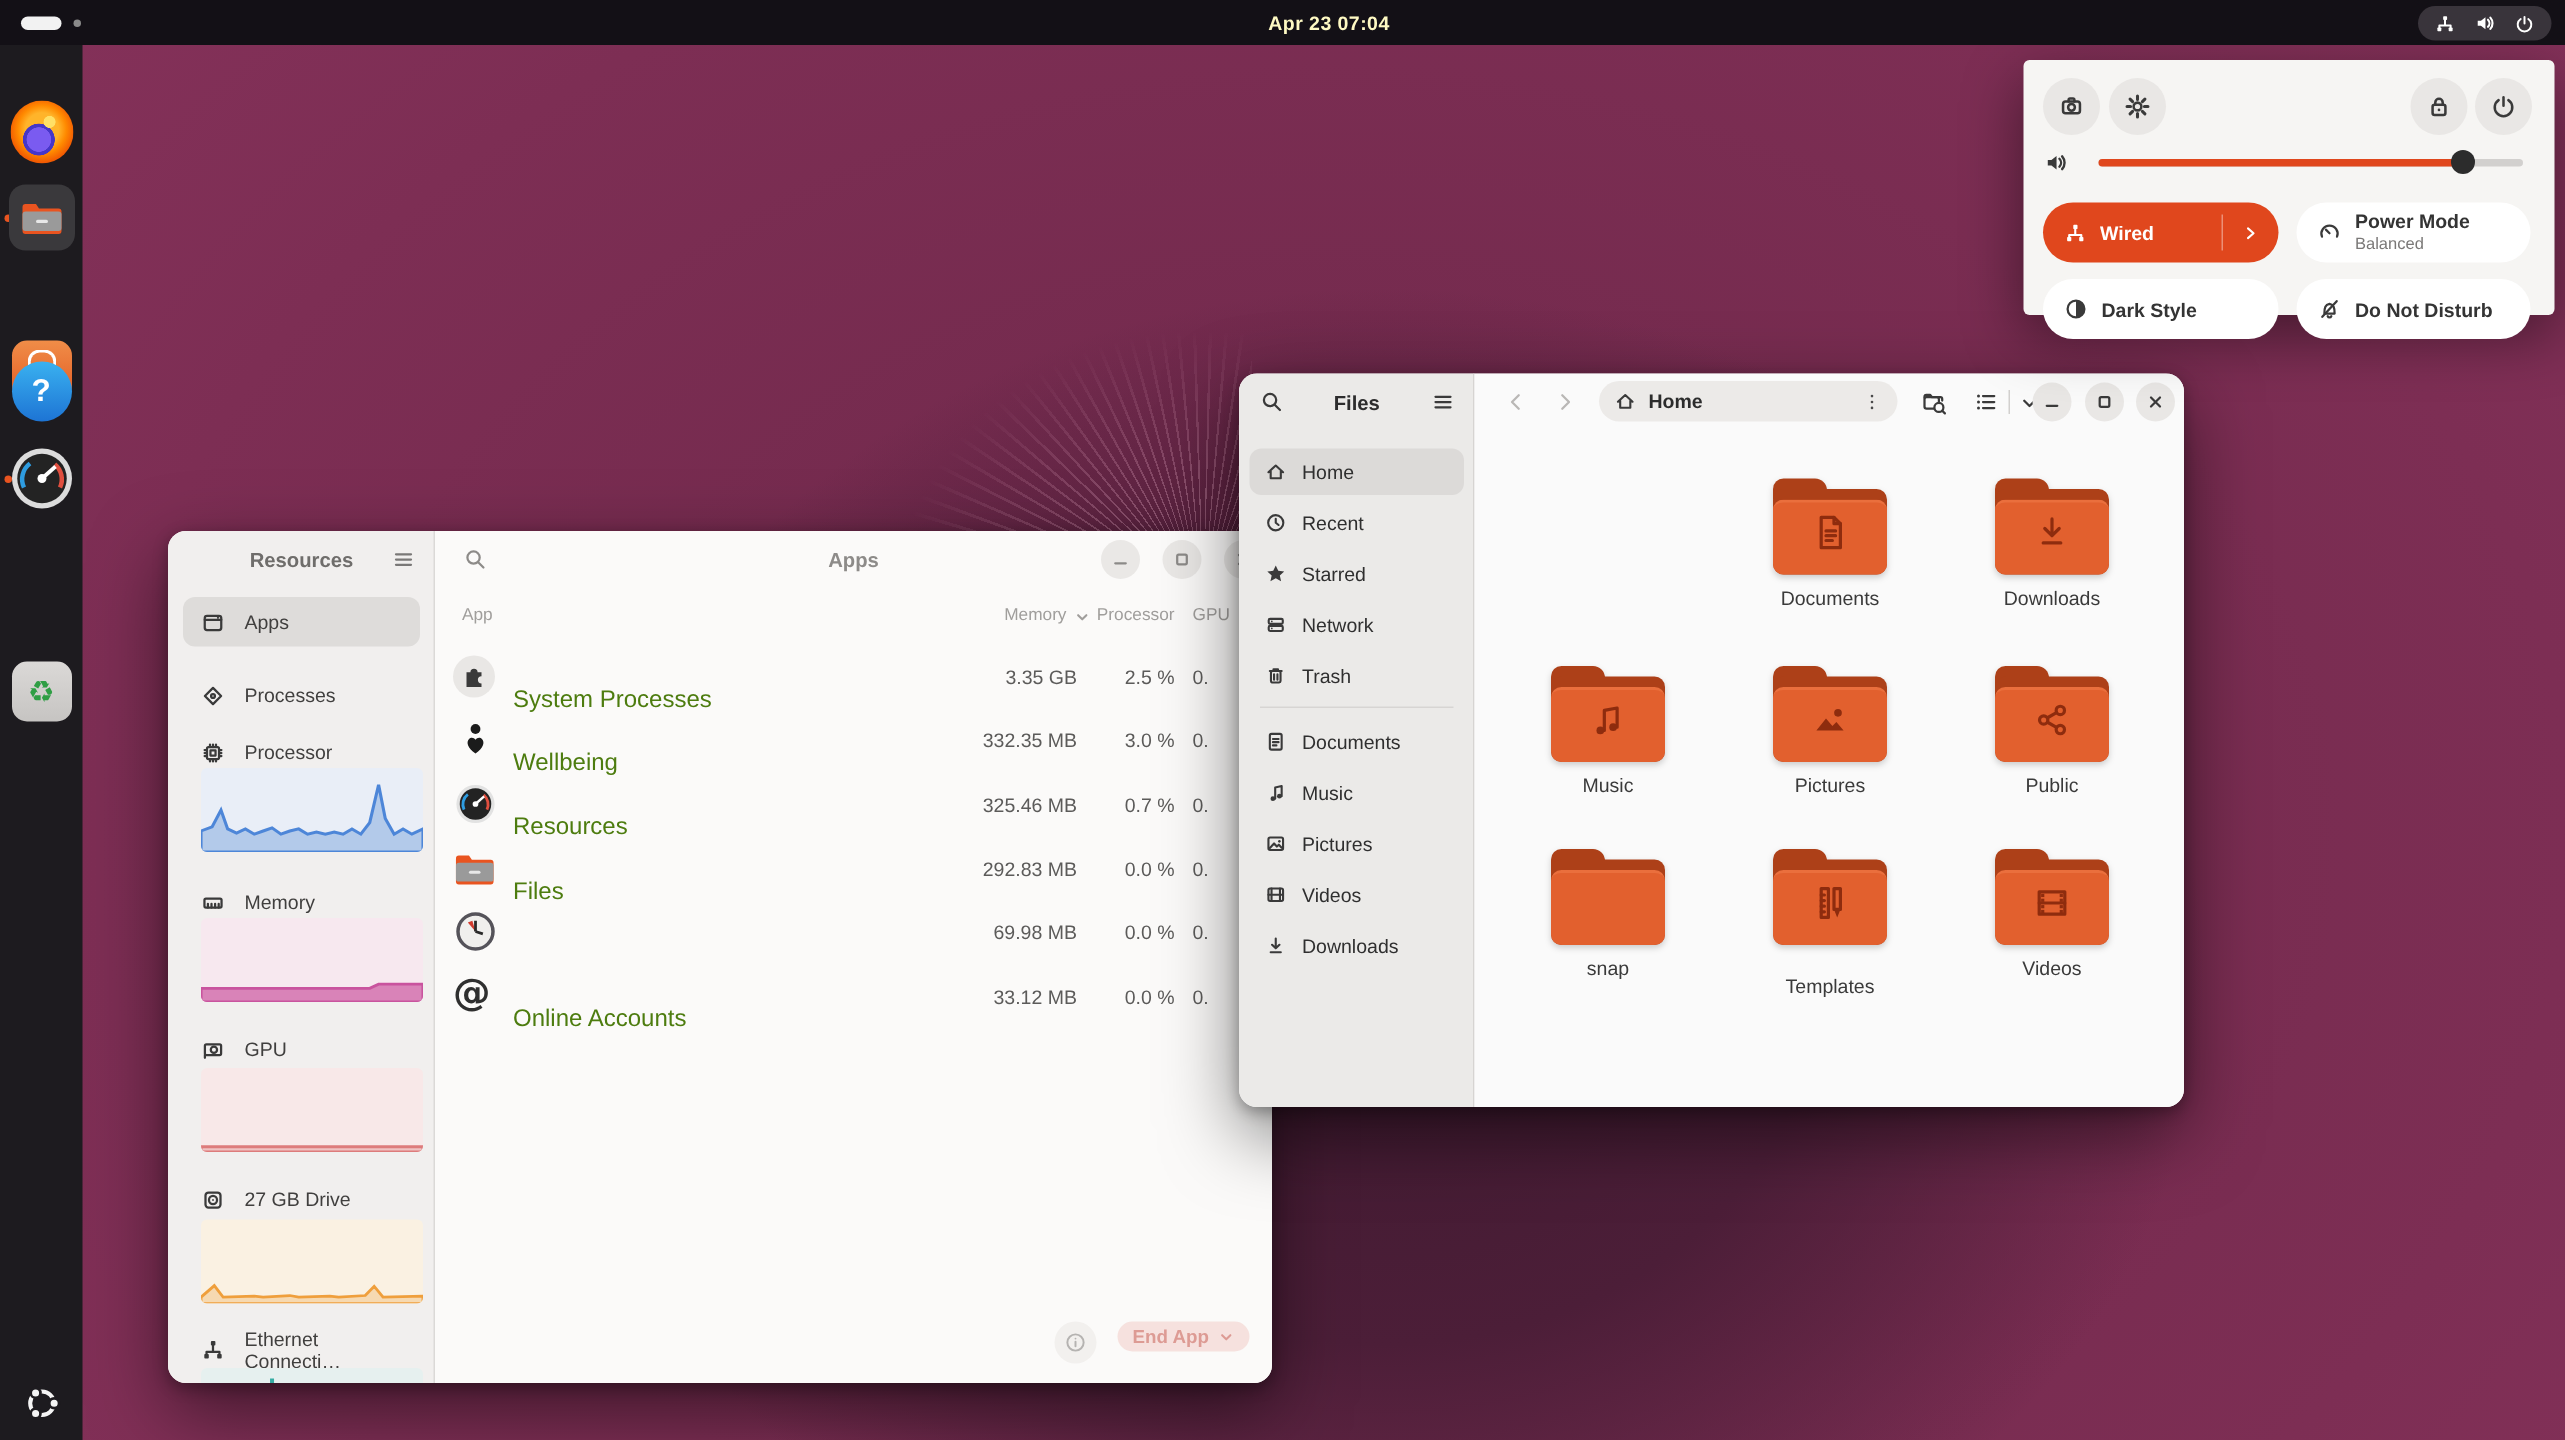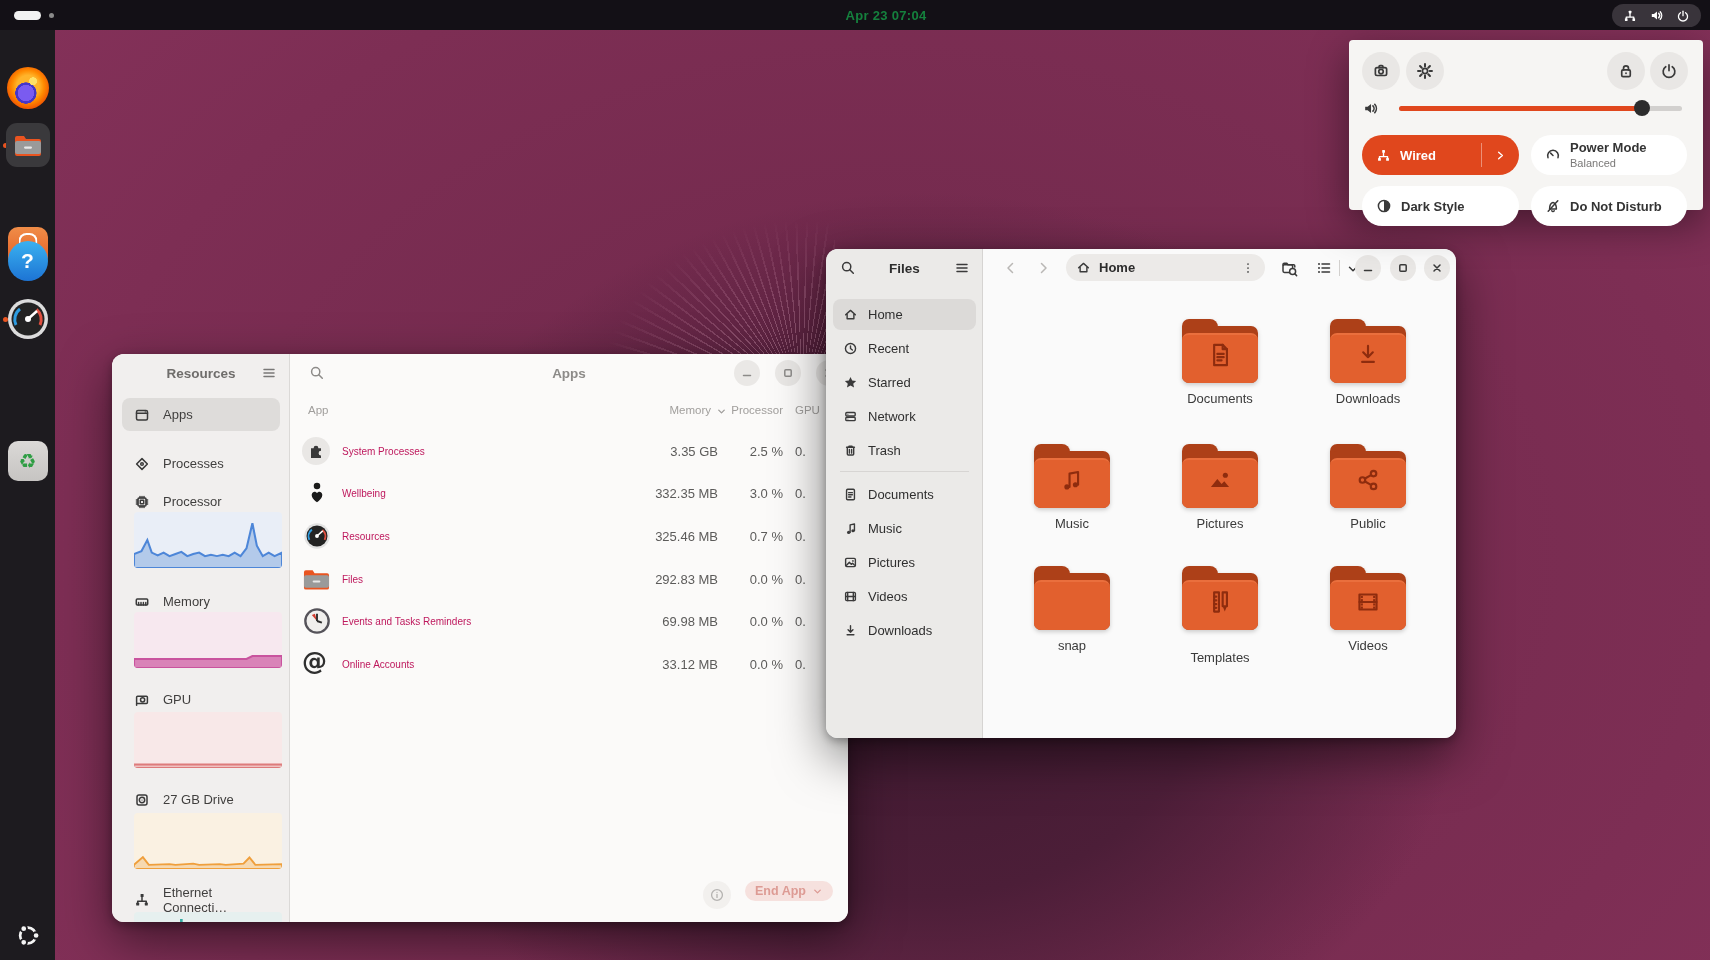--- a/index.html
+++ b/index.html
@@ -10,21 +10,21 @@
          radial-gradient(ellipse 1500px 1150px at 52% 58%, #6d2849 0%, #7d2e54 55%, #8d3560 100%),#7d2e54;}
   .abs{position:absolute}
   svg.ic{fill:none;stroke:#3a3a3a;stroke-width:1.5;stroke-linecap:round;stroke-linejoin:round}
   .sun{position:absolute;left:600px;top:222px;width:235px;height:165px;z-index:1;
        background:repeating-conic-gradient(from 232deg at 86% 108%, rgba(255,195,220,.3) 0 .7deg, rgba(0,0,0,0) .7deg 3.4deg);
        -webkit-mask-image:radial-gradient(ellipse at 86% 108%, #000 25%, rgba(0,0,0,0) 72%);
        mask-image:radial-gradient(ellipse at 86% 108%, #000 25%, rgba(0,0,0,0) 72%);}
   
   .topbar{left:0;top:0;width:1710px;height:30px;background:#131016;z-index:60;display:flex;align-items:center}
   .clock{position:absolute;left:886px;top:0;height:30px;transform:translateX(-50%);display:flex;align-items:center;
-         color:#15803d;font-size:13px;font-weight:700;letter-spacing:.3px}
+         color:#fef9c3;font-size:13px;font-weight:700;letter-spacing:.3px}
   .ws-pill{position:absolute;left:14px;top:11px;width:27px;height:9px;border-radius:5px;background:#f2f2f2}
   .ws-dot{position:absolute;left:49px;top:13px;width:5px;height:5px;border-radius:50%;background:#8a8a8a}
   .tray{position:absolute;right:9px;top:4px;height:23px;padding:0 11px;border-radius:12px;background:#39343b;
         display:flex;align-items:center;gap:12px;color:#fff}
   .tray svg{stroke:#fff}
   
   .dock{left:0;top:30px;width:55px;height:930px;background:#1d1b1f;z-index:55}
   .dock-ic{position:absolute;left:50%;transform:translateX(-50%)}
   .run-dot{position:absolute;left:3px;width:5px;height:5px;border-radius:50%;background:#e95420}
   .fx{width:42px;height:42px;border-radius:50%;background:
@@ -72,21 +72,21 @@
   .f-body{position:absolute;left:0;top:14px;right:0;bottom:0;border-radius:7px;background:#e2602e;border-top:2px solid #ea6f3d;box-sizing:border-box}
   .emblem{position:absolute;left:50%;top:56%;transform:translate(-50%,-50%);stroke:#8e2c0e;fill:none;stroke-width:2;stroke-linecap:round;stroke-linejoin:round}
   
   .rsidebar{position:absolute;left:0;top:0;width:178px;height:100%;background:#f1efee;border-right:1px solid #dbd9d7;box-sizing:border-box}
   .rmain{position:absolute;left:178px;top:0;width:558px;height:100%;background:#fbfaf9}
   .r-item{position:absolute;left:10px;width:158px;height:31px;display:flex;align-items:center;gap:13px;
           padding-left:12px;box-sizing:border-box;font-size:13px;color:#403f3e}
   .r-item.sel{background:#dedcda;border-radius:8px;height:33px}
   .spark{position:absolute;left:22px;width:148px;height:56px;border-radius:4px;overflow:hidden}
   .rrow{position:absolute;left:0;width:558px;height:42px}
-  .rname{position:absolute;left:52px;top:0;height:100%;display:flex;align-items:center;font-size:10px;color:#be185d}
+  .rname{position:absolute;left:52px;top:16px;height:100%;display:flex;align-items:center;font-size:16px;color:#4d7c0f}
   .rval{position:absolute;top:0;height:100%;display:flex;align-items:center;justify-content:flex-end;font-size:13px;color:#5c5b5a}
   .colhead{position:absolute;font-size:11.5px;color:#a09e9c;font-weight:400}
   .endapp{position:absolute;left:455px;top:527px;width:88px;height:20px;border-radius:14px;background:#f6e1de;
           display:flex;align-items:center;justify-content:center;gap:6px;font-size:12.5px;font-weight:700;color:#dd9b94}
 </style>
 </head>
 <body>
 
 <div class="sun"></div>
 
@@ -261,21 +261,20 @@
       <span class="rval" style="left:438px;width:55px">0.0 %</span>
       <span class="rval" style="left:505px;width:20px;justify-content:flex-start">0.</span>
     </div>
     <div class="rrow" style="top:246px">
       <svg width="28" height="28" viewBox="0 0 24 24" style="position:absolute;left:13px;top:7px">
           <circle cx="12" cy="12" r="10" fill="#f0efed" stroke="#55535a" stroke-width="2"></circle>
           <path d="M12 12 7.6 6.8 10.2 5.8 Z" fill="#d23b2e"></path>
           <line x1="12" y1="12" x2="12" y2="5.8" stroke="#2a2a2a" stroke-width="1.6"></line>
           <line x1="12" y1="12" x2="16.2" y2="13.4" stroke="#2a2a2a" stroke-width="1.6"></line>
         </svg>
-      <span class="rname">Events and Tasks Reminders</span>
       <span class="rval" style="left:295px;width:133px">69.98 MB</span>
       <span class="rval" style="left:438px;width:55px">0.0 %</span>
       <span class="rval" style="left:505px;width:20px;justify-content:flex-start">0.</span>
     </div>
     <div class="rrow" style="top:289px">
       <span style="position:absolute;left:12px;top:4px;font-size:25px;font-weight:700;color:#2f2f2f;font-family:'DejaVu Sans',sans-serif">@</span>
       <span class="rname">Online Accounts</span>
       <span class="rval" style="left:295px;width:133px">33.12 MB</span>
       <span class="rval" style="left:438px;width:55px">0.0 %</span>
       <span class="rval" style="left:505px;width:20px;justify-content:flex-start">0.</span>

